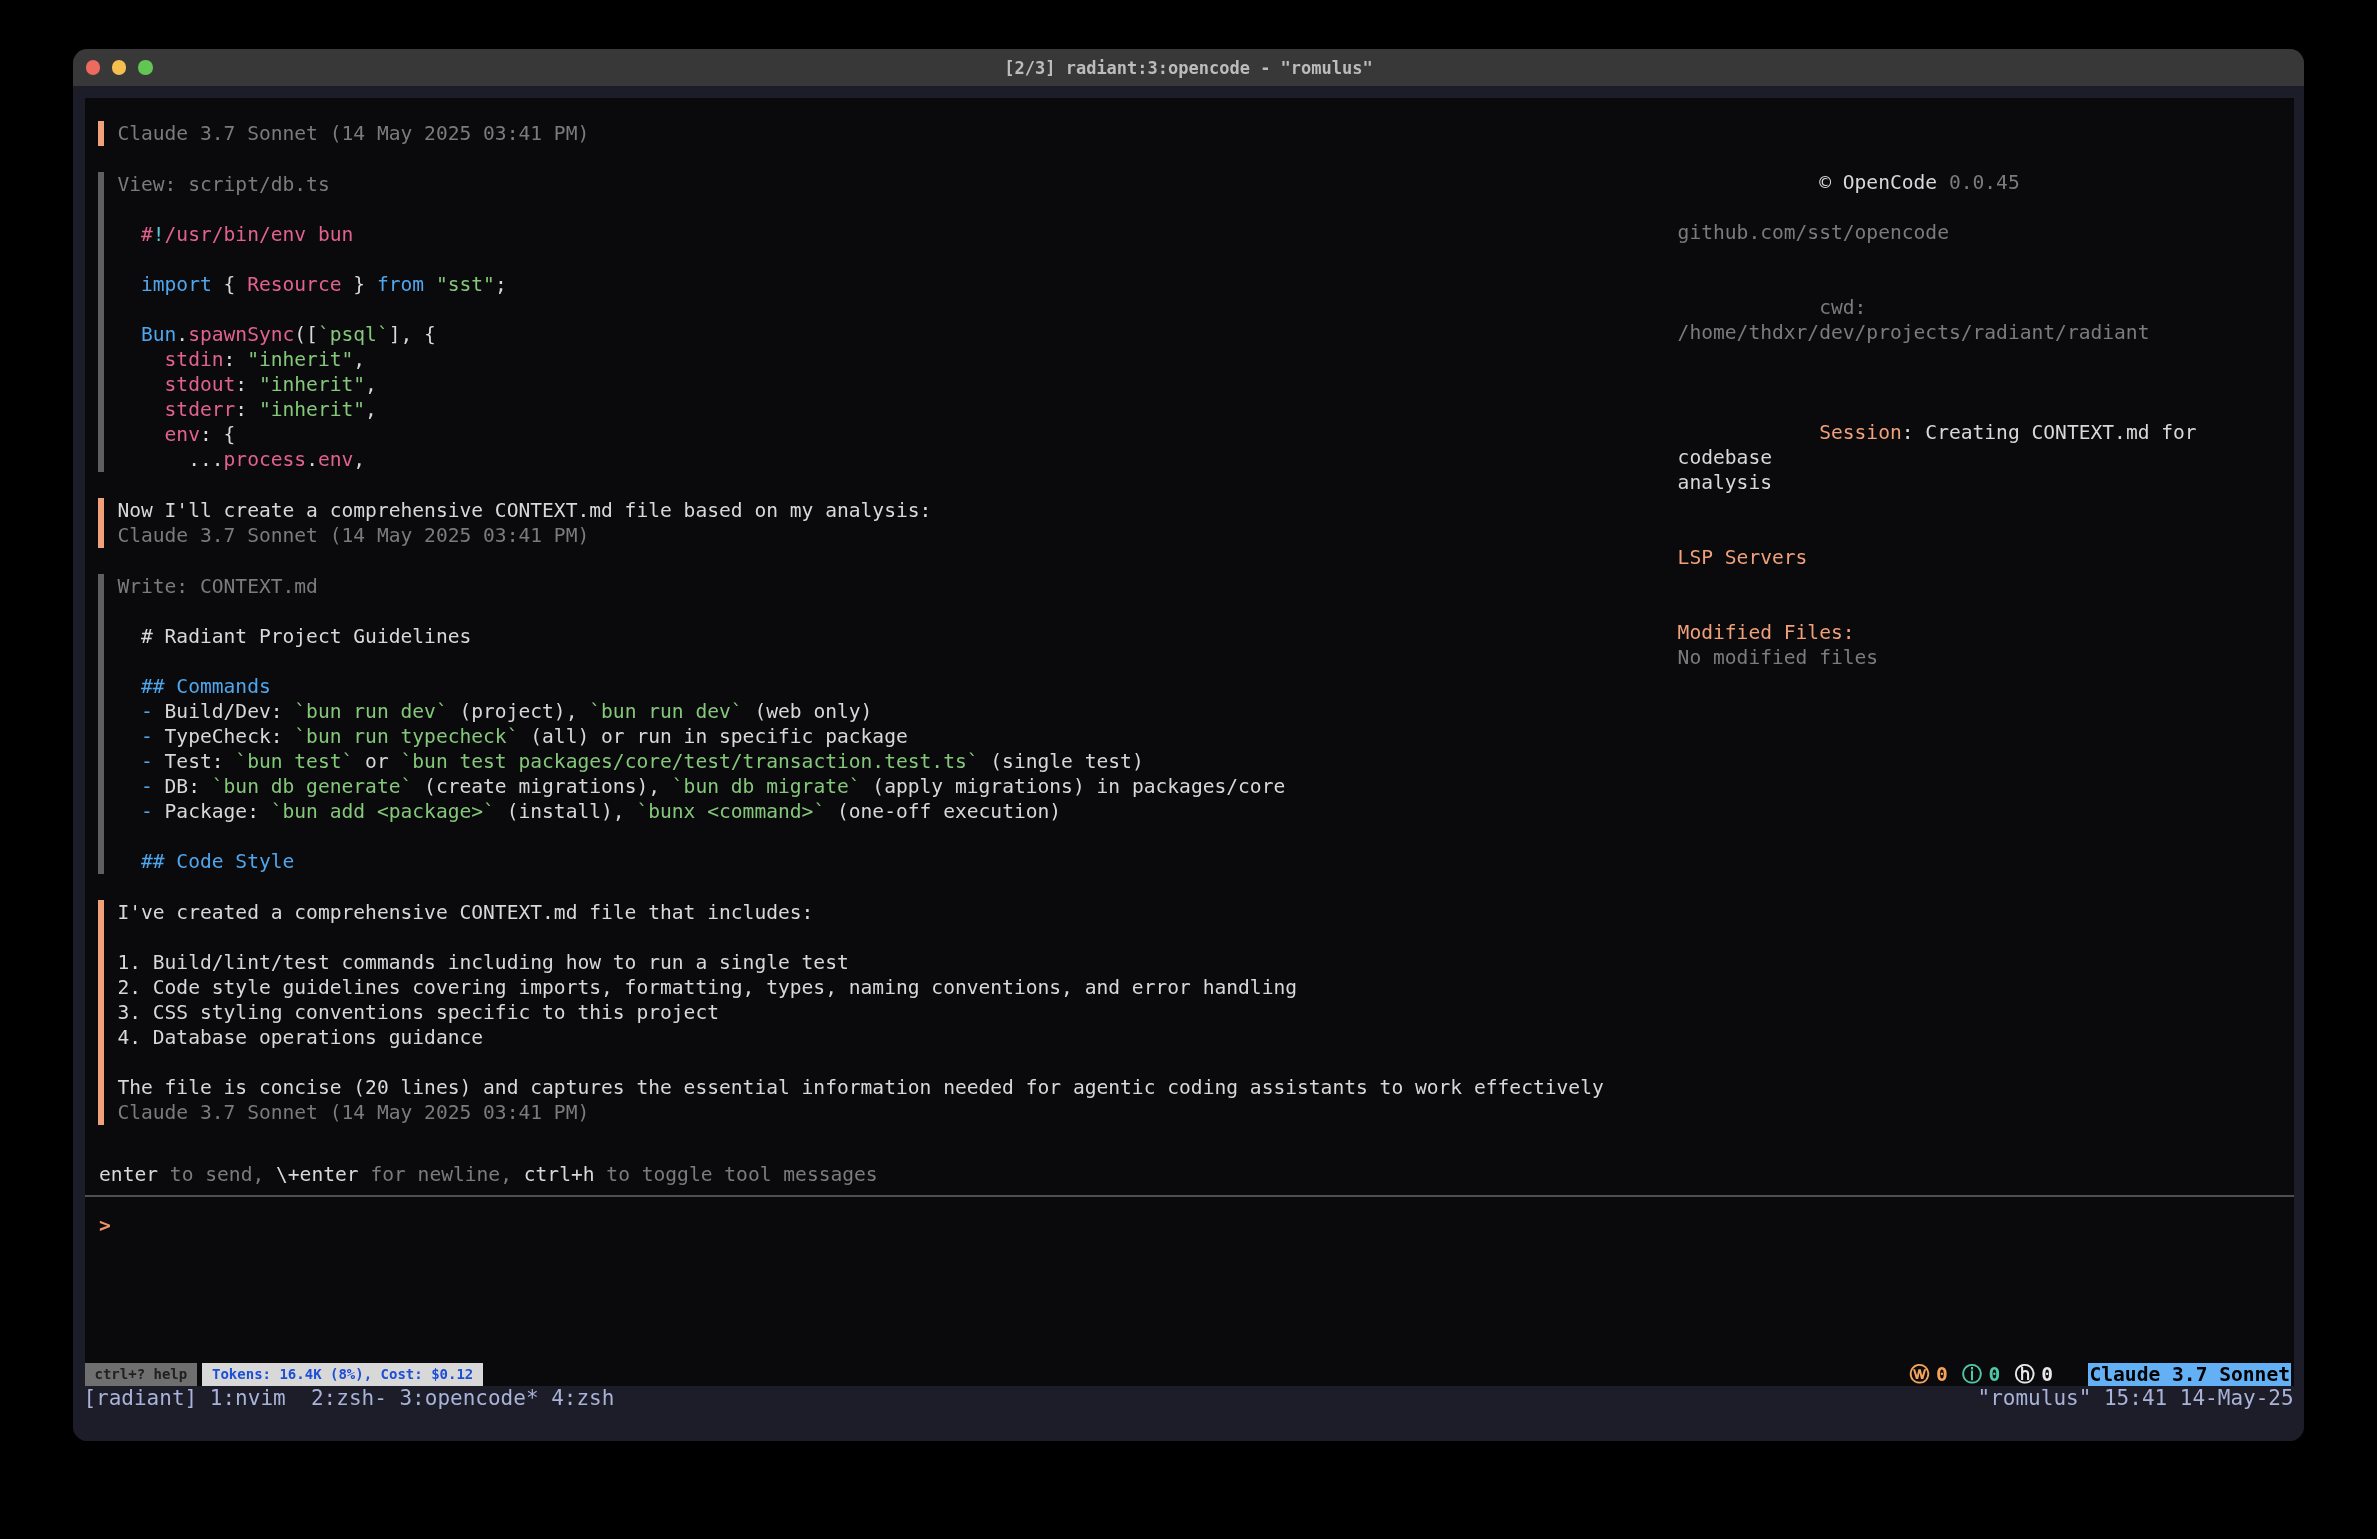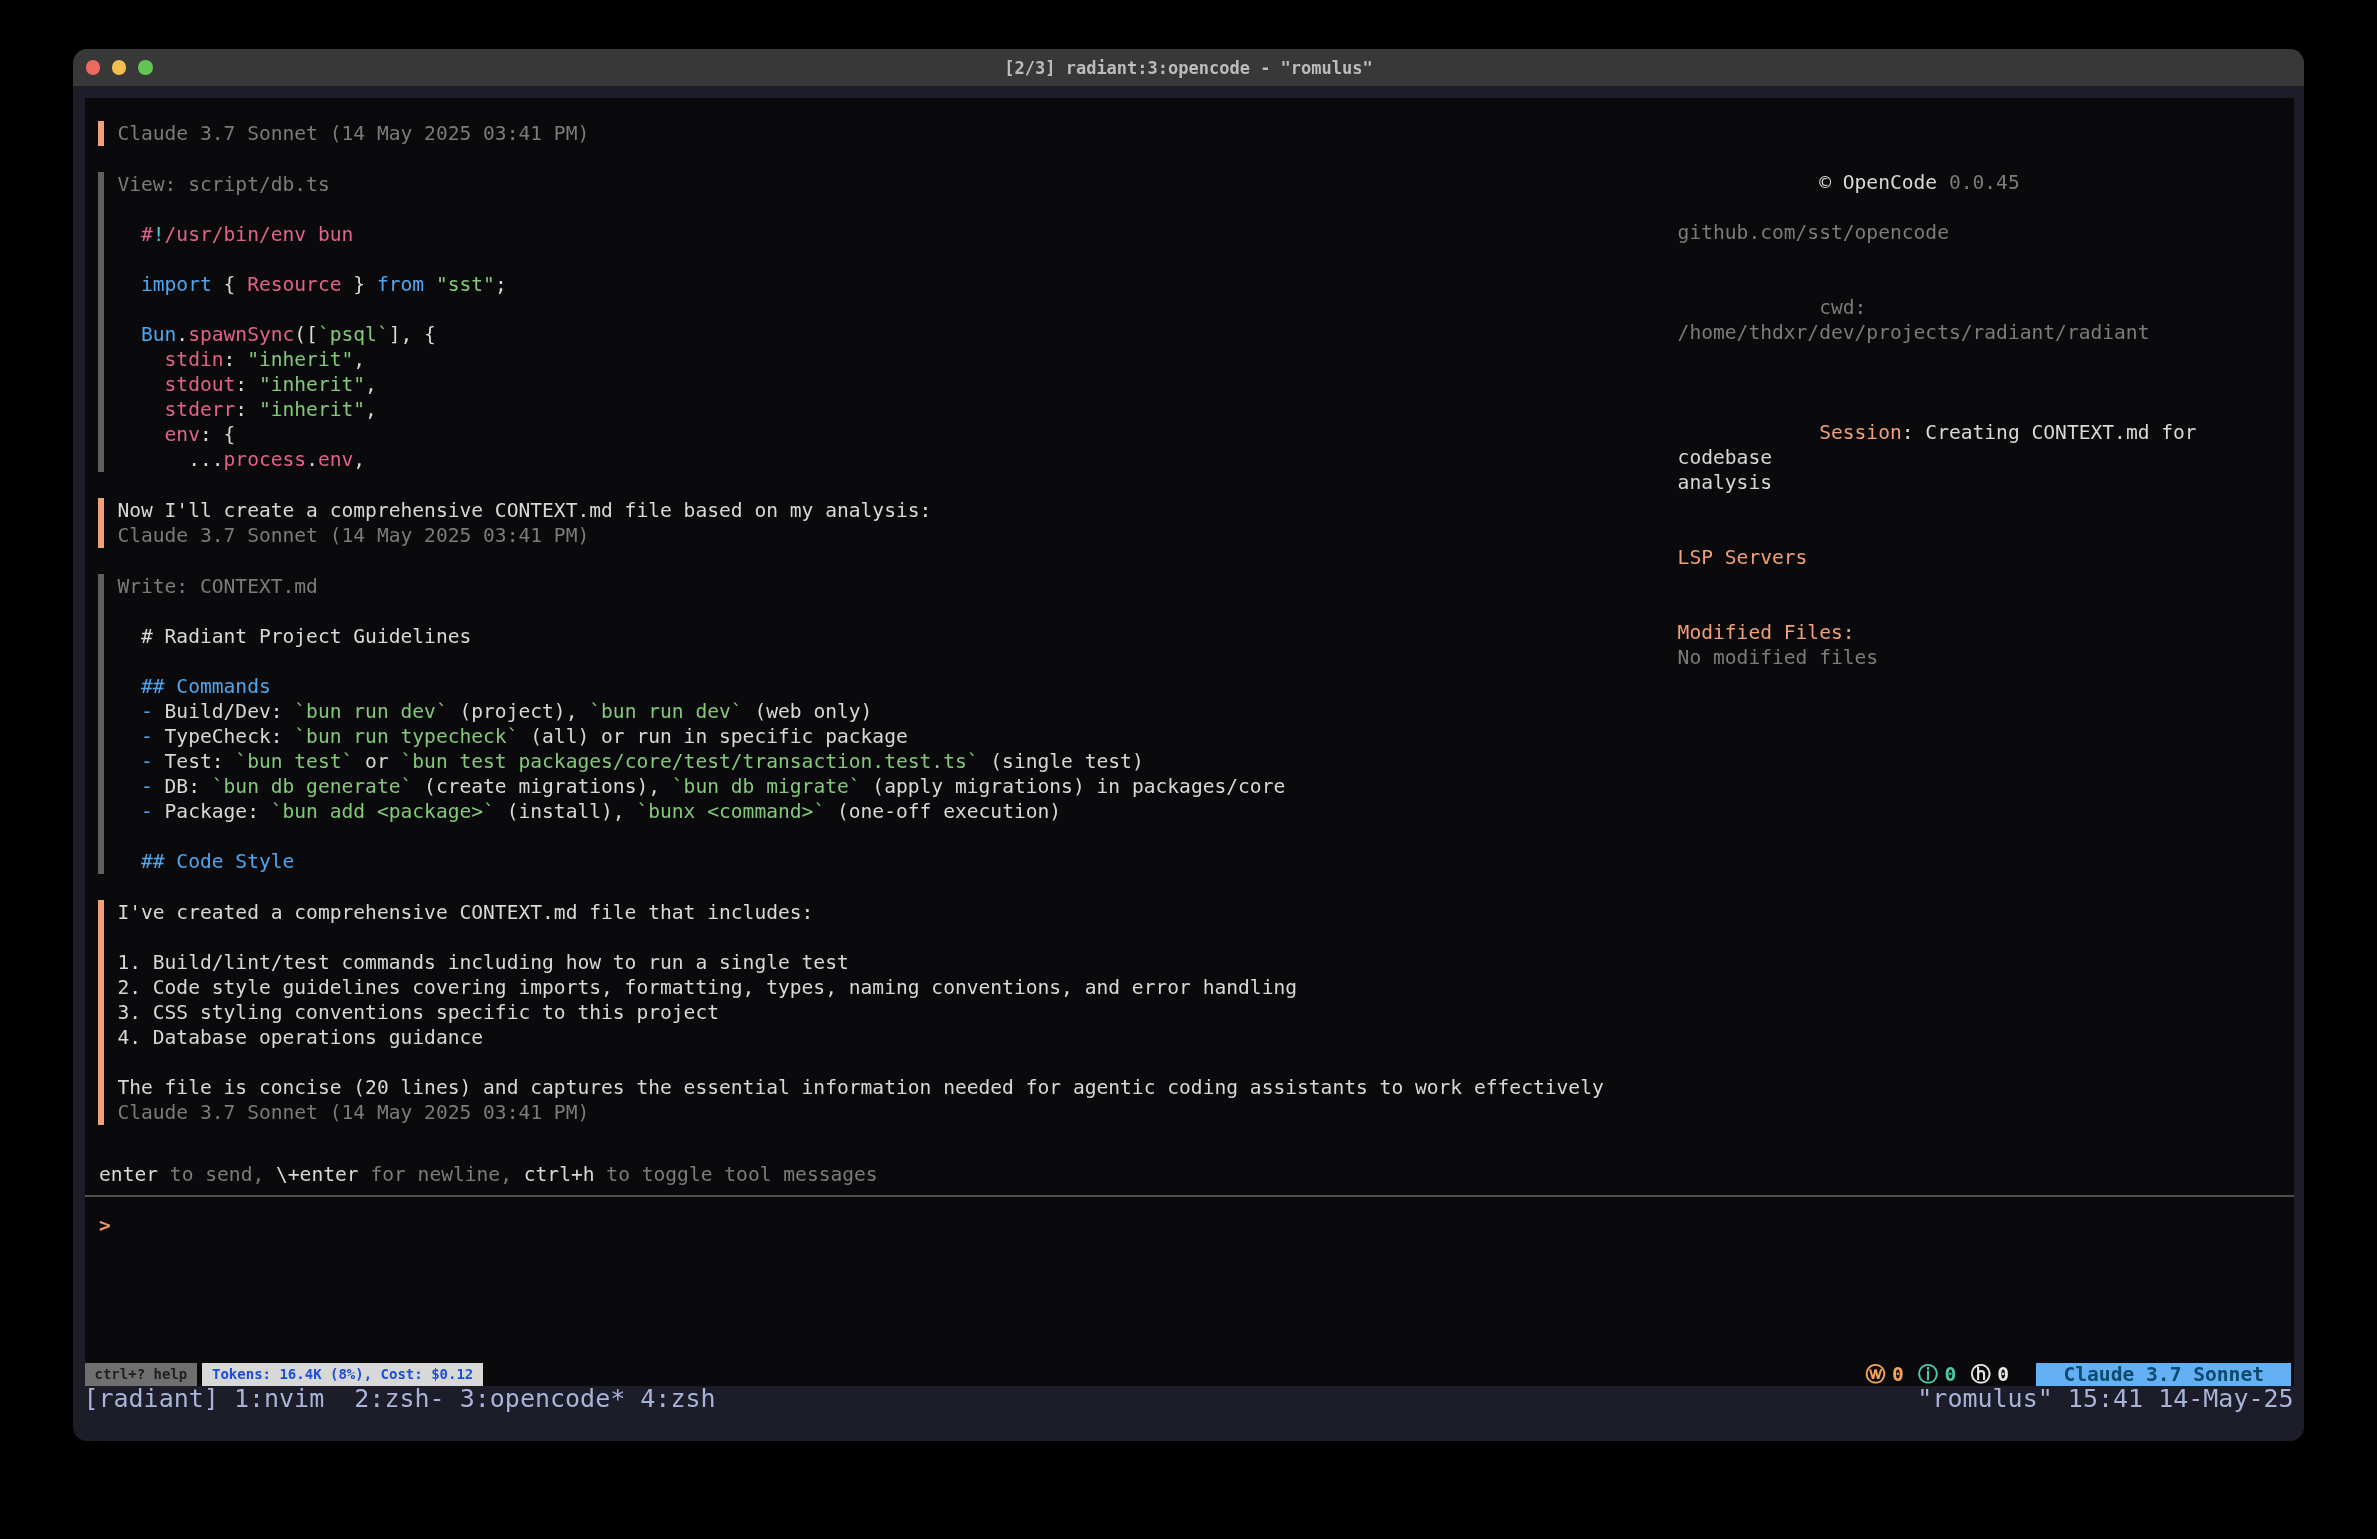--- a/index.html
+++ b/index.html
@@ -41,25 +41,25 @@
   .prompt-char{color:#f0946a;font-weight:bold;}
   
   .statusrow{margin-top:auto;display:flex;align-items:flex-end;justify-content:space-between;}
   .status-left{display:flex;}
   .chip{height:23.5px;line-height:23.5px;padding:0 9.8px;font-size:14px;white-space:pre;}
   .chip-help{background:#6f6f6f;color:#202020;font-weight:bold;margin-right:5.2px;}
   .chip-tokens{background:#d8d8d8;color:#1d4ed8;font-weight:bold;}
   .status-right{display:flex;align-items:center;gap:14.4px;height:23.5px;padding-right:2.6px;}
   .counter{display:flex;align-items:center;gap:6.5px;font-weight:bold;}
   .counter .g{font-size:20px;}
-  .chip-model{background:#63b0f5;color:#0c4a6e;font-weight:bold;height:23.5px;line-height:23.5px;
-              padding:0 27px;margin-left:13px;white-space:pre;}
+  .chip-model{background:#63b0f5;color:#000000;font-weight:bold;height:23.5px;line-height:23.5px;
+              padding:0 1px;margin-left:21px;white-space:pre;}
   
   .tmuxbar{flex:0 0 25px;height:25px;display:flex;justify-content:space-between;
-           padding:0 10.4px;color:#a9b2d8;font-size:25px;line-height:25px;}
+           padding:0 10.4px;color:#a9b2d8;font-size:21px;line-height:25px;}
   .tmux-left,.tmux-right{white-space:pre;}
 </style>
 </head>
 <body>
 
 <div class="window">
   <div class="titlebar">
     <div class="traffic">
       <span class="tl red"></span>
       <span class="tl yellow"></span>

